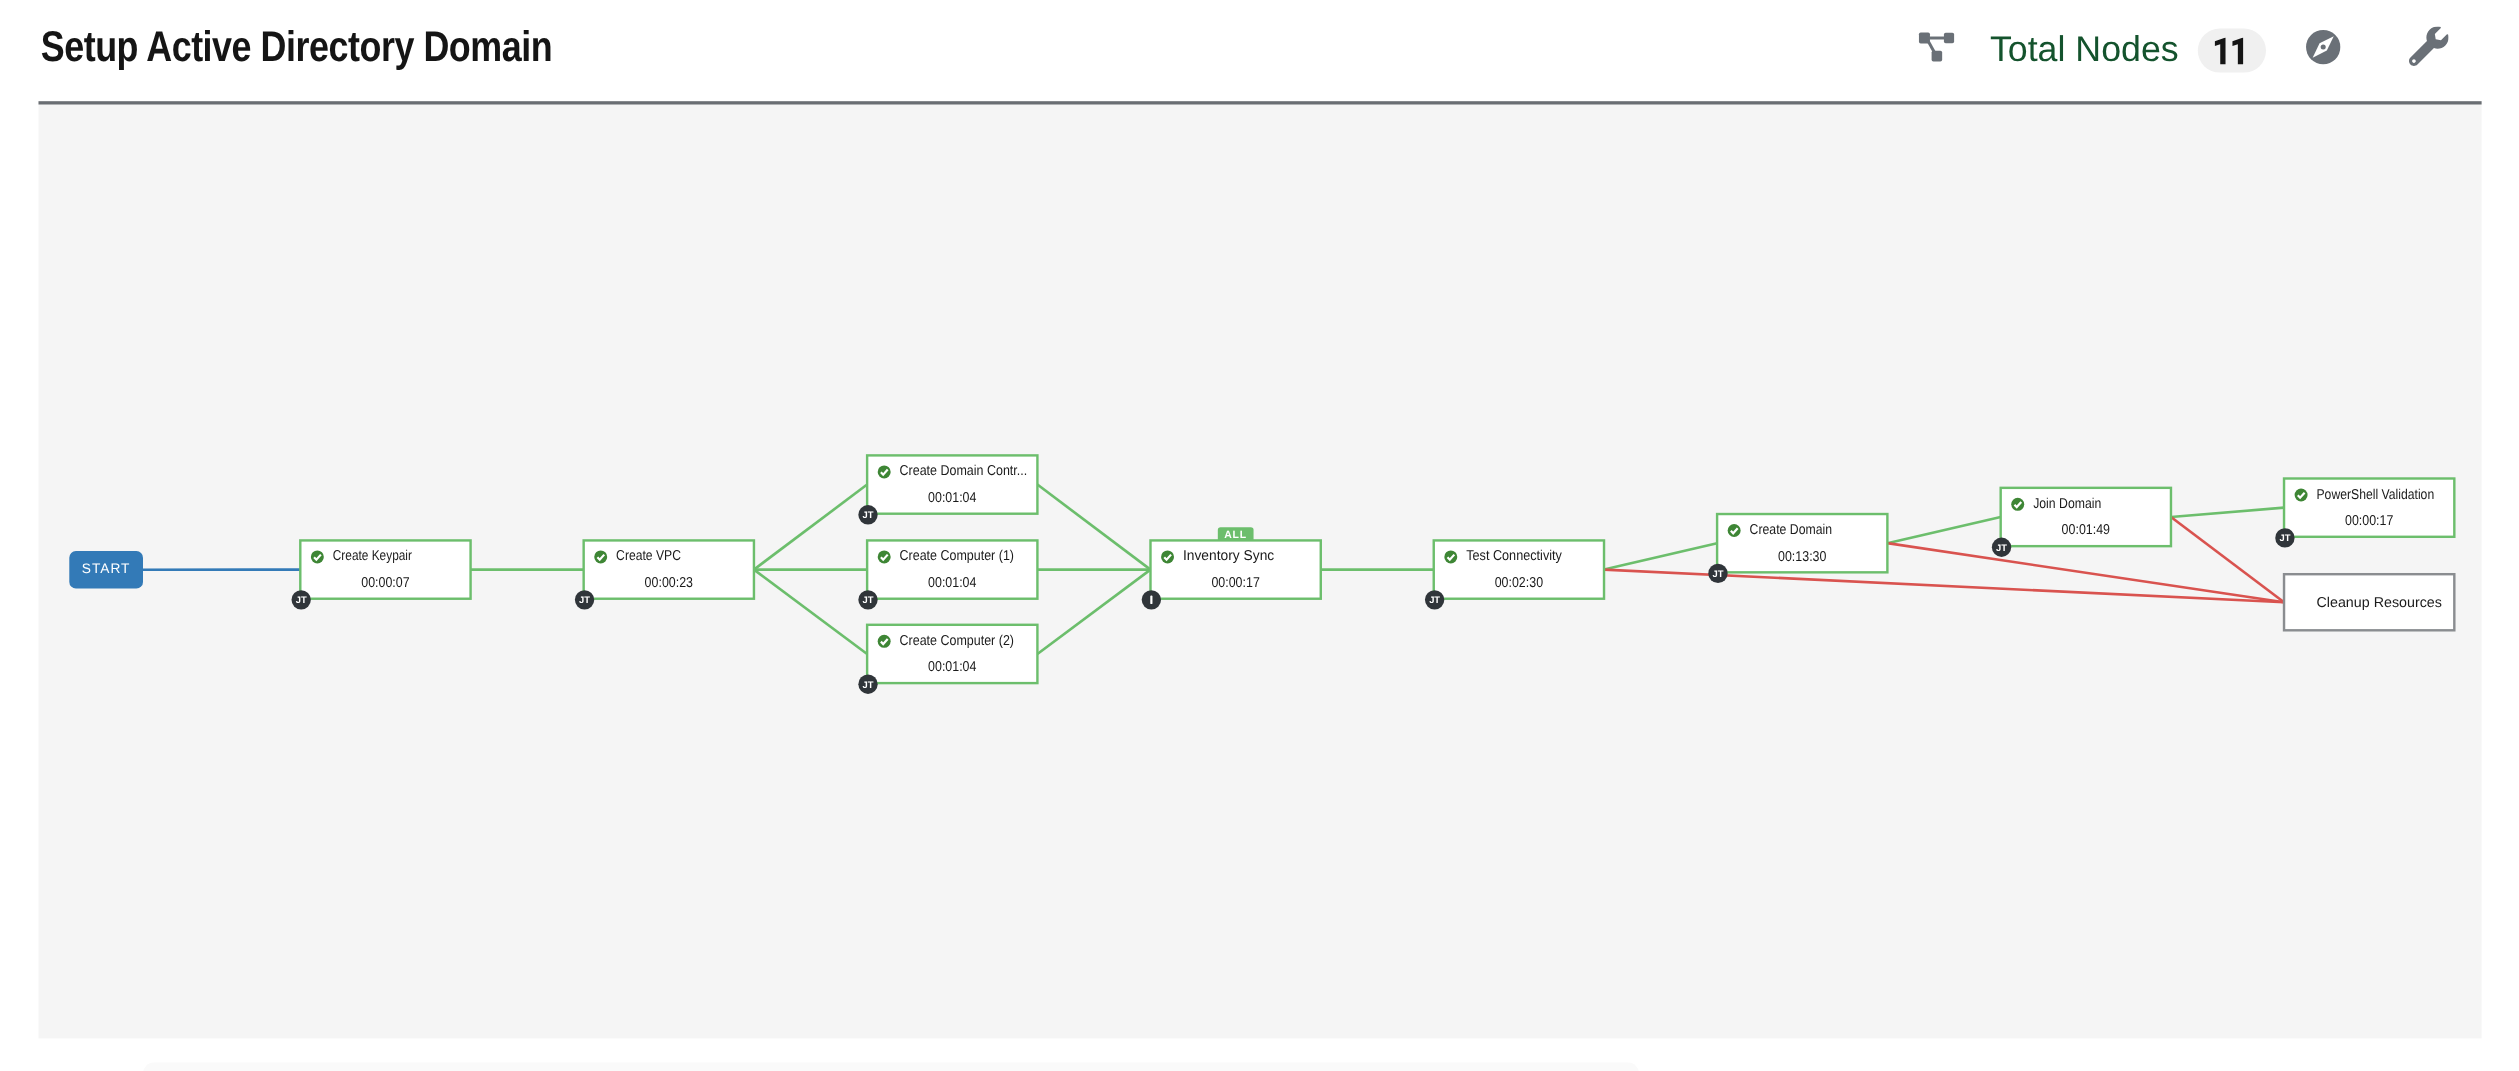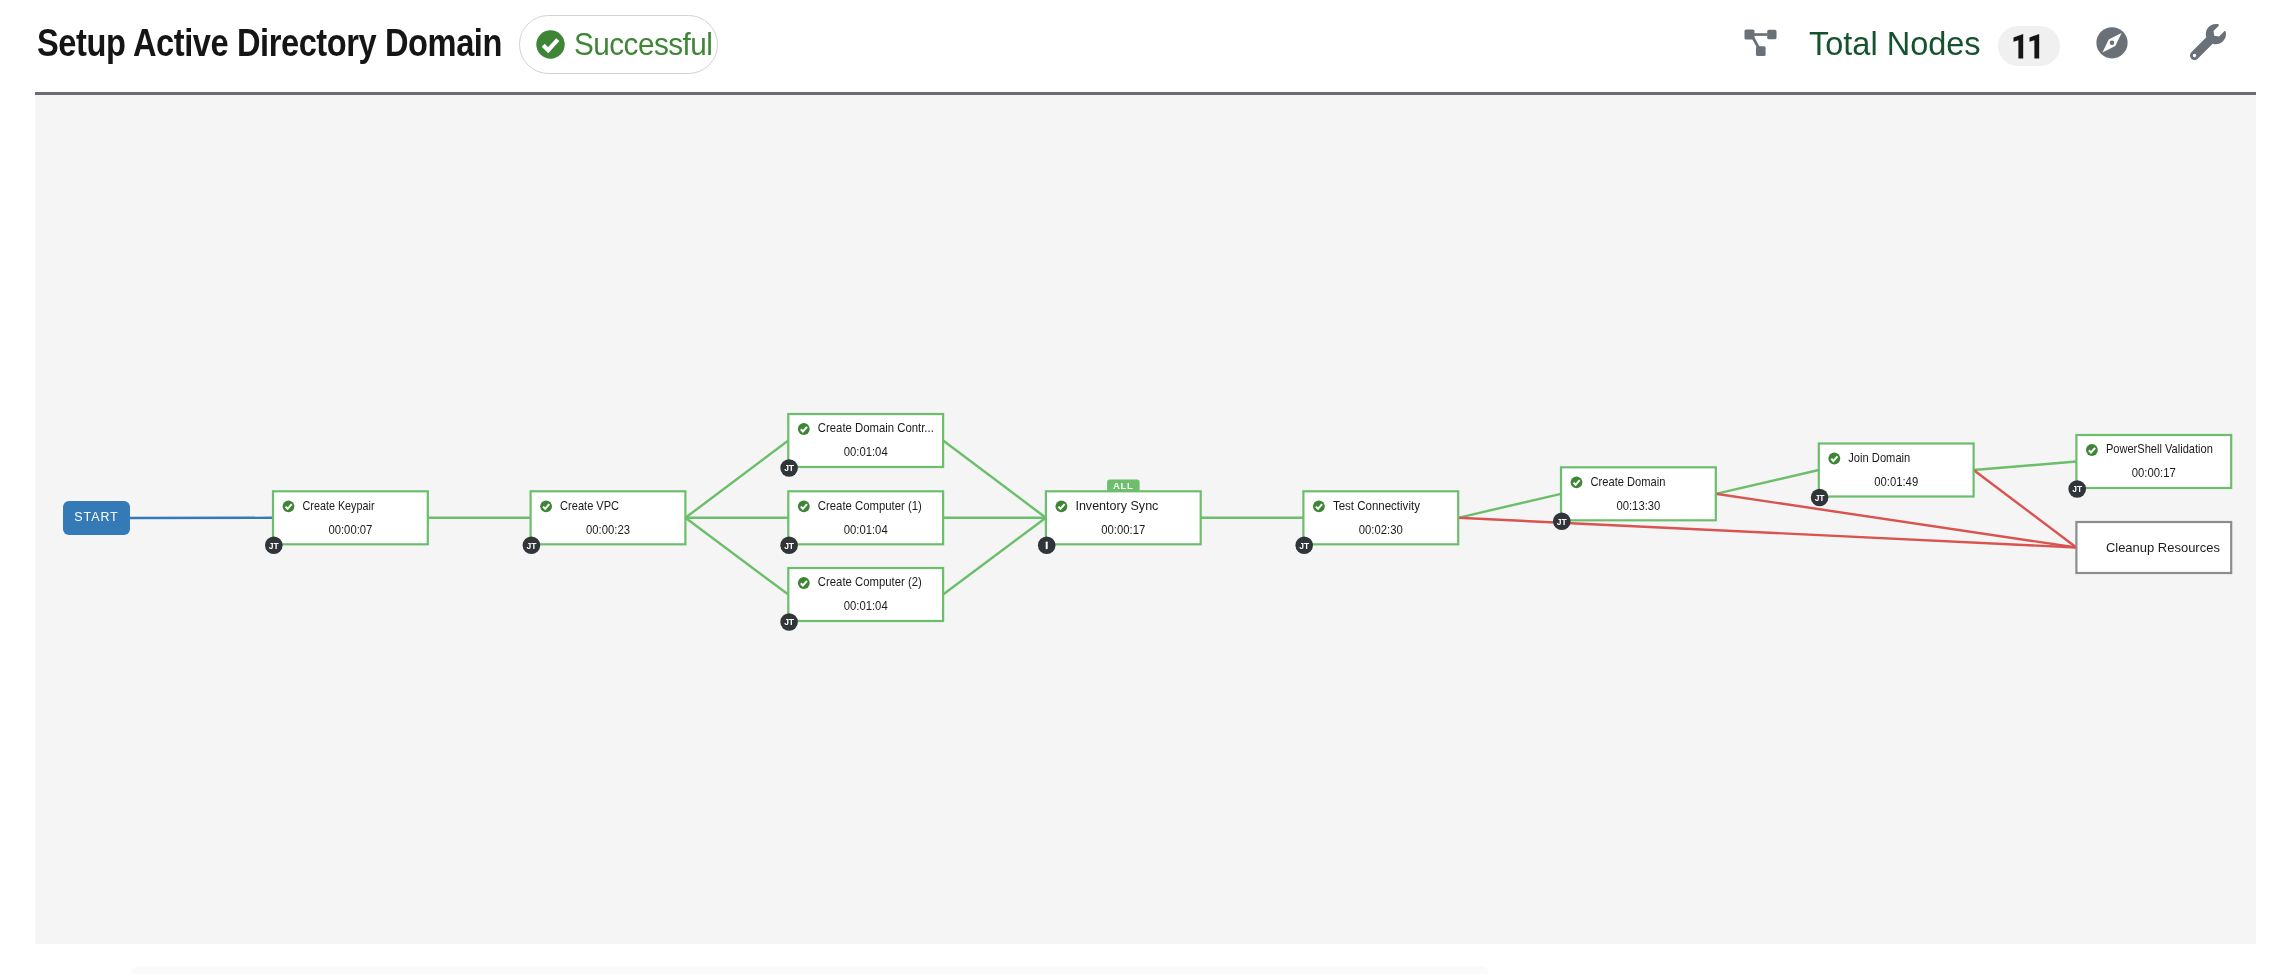--- a/index.html
+++ b/index.html
@@ -17,27 +17,20 @@
   border-radius:20px; display:flex; align-items:center; justify-content:center;
   }
 #legend-hint { position:absolute; left:130px; top:966px; width:1360px; height:10px; background:#fafafa; border-radius:10px 10px 0 0; }
 #canvas { position:absolute; left:35px; top:92px; width:2221px; height:852px;
   border-top:3px solid #6A6E73; background:#F5F5F5; }
 </style>
 </head>
 <body>
 <div id="page">
   <div id="hdr-title">Setup Active Directory Domain</div>
-  <div id="badge-succ">
-      <svg width="29" height="29" viewBox="0 0 29 29" style="flex:none;">
-<circle cx="14.5" cy="14.5" r="14.2" fill="#3E8635"></circle>
-<path d="M 7.2 15.2 l 5.0 5.0 l 9.6 -10.6" stroke="#fff" stroke-width="4.2" fill="none"></path>
-</svg>
-      <span>Successful</span>
-    </div>
   <svg width="34" height="32" viewBox="0 0 34 32" style="position:absolute;left:1743px;top:27px;">
 <rect x="1.5" y="2.5" width="10" height="10" rx="1.6" fill="#6A7077"></rect>
 <rect x="24.2" y="2.8" width="9.3" height="9.5" rx="1.6" fill="#6A7077"></rect>
 <rect x="13" y="19.2" width="9.6" height="9.8" rx="1.6" fill="#6A7077"></rect>
 <rect x="11" y="6.2" width="13.5" height="2.7" fill="#6A7077"></rect>
 <line x1="10.2" y1="11" x2="15.5" y2="20.5" stroke="#6A7077" stroke-width="2.7"></line>
 </svg>
   <div id="total-nodes">Total Nodes</div>
   <div id="pill11">
       <svg width="32" height="25" viewBox="0 0 32 25">

